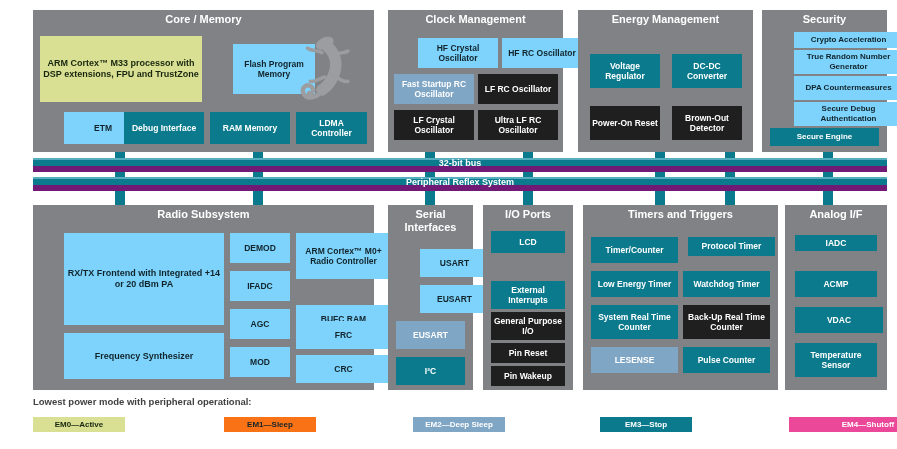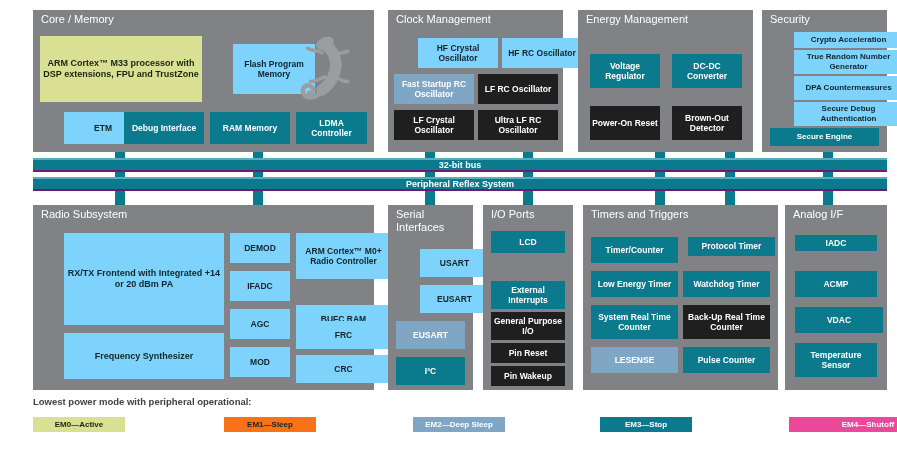--- a/index.html
+++ b/index.html
@@ -1,31 +1,31 @@
 <!DOCTYPE html>
 <html><head>
 <meta charset="utf-8">
 <style>
   html,body{margin:0;padding:0;background:#fff;}
   .canvas{position:relative;width:897px;height:449px;background:#fff;
           font-family:"Liberation Sans",sans-serif;overflow:hidden;}
   .block{position:absolute;background:#808285;}
-  .block-title{position:absolute;top:3px;left:0;right:0;
-               color:#fff;font-weight:normal;font-size:11px;line-height:1.15;padding:0 8px;box-sizing:border-box;}
+  .block-title{position:absolute;top:3px;left:0;right:0;text-align:center;
+               color:#fff;font-weight:bold;font-size:11px;line-height:1.15;padding:0 8px;box-sizing:border-box;}
   .cell{position:absolute;display:flex;align-items:center;justify-content:center;
         text-align:center;font-weight:bold;font-size:8.5px;line-height:1.2;
         padding:2px;box-sizing:border-box;}
   .cell.small{font-size:8px;}
   .cell[data-em="em0"]{background:#D9E093;color:#18260f;}
   .cell[data-em="em1"]{background:#7dd3fc;color:#11242b;margin-left:24px;}
   .cell[data-em="em2"]{background:#7FA6C5;color:#fff;}
   .cell[data-em="em3"]{background:#0B7A8C;color:#fff;}
   .cell[data-em="em4"]{background:#1F1F1F;color:#fff;}
   .bus{position:absolute;left:33px;width:854px;height:14px;background:#0B7A8C;
-       border-top:2px solid #57AEBE;border-bottom:2px solid #701a75;
+       border-top:2px solid #57AEBE;border-bottom:6px solid #701a75;
        color:#fff;font-weight:bold;font-size:9px;display:flex;align-items:center;
        justify-content:center;box-sizing:border-box;z-index:2;}
   .stub{position:absolute;width:10px;top:150px;height:57px;background:#0B7A8C;z-index:1;}
   .block{z-index:3;}
   .legend-caption{position:absolute;left:33px;top:396px;font-size:9.5px;font-weight:bold;color:#414042;}
   .chip{position:absolute;top:417px;height:15px;width:92px;display:flex;align-items:center;
         justify-content:center;font-size:8px;font-weight:bold;}
   .chip[data-em="em0"]{background:#D9E093;color:#18260f;}
   .chip[data-em="em1"]{background:#f97316;color:#11242b;}
   .chip[data-em="em2"]{background:#7FA6C5;color:#fff;}

